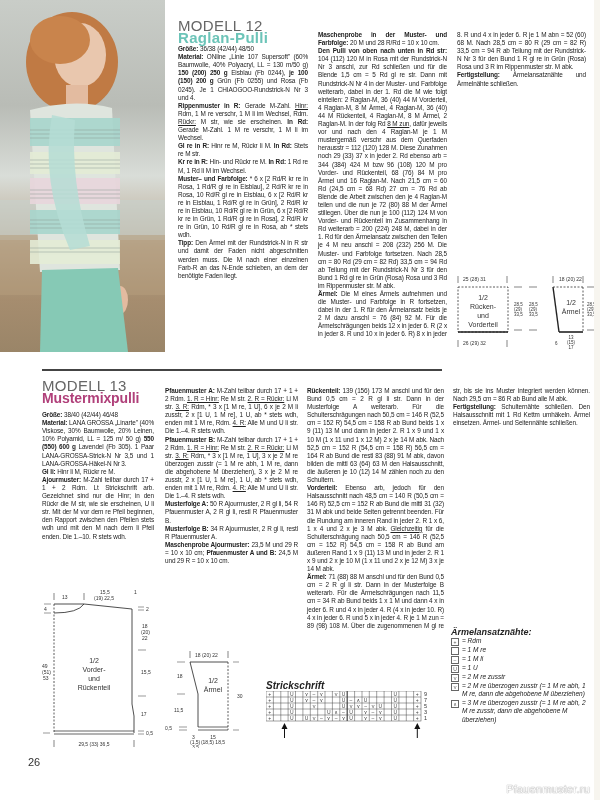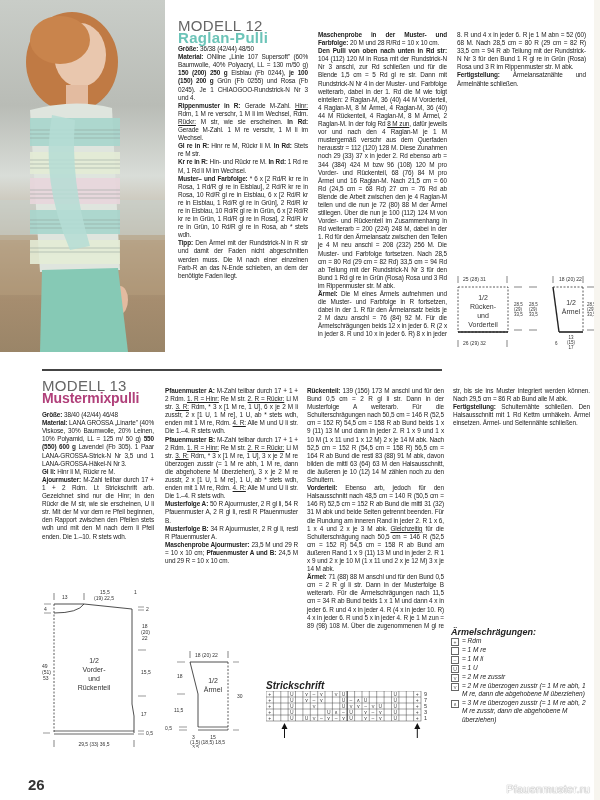--- a/index.html
+++ b/index.html
@@ -15,21 +15,21 @@
   .photo { position:absolute; left:0; top:0; width:165px; height:352px; overflow:hidden;
            background:linear-gradient(180deg,#c9cdc8 0%,#b9bcb6 30%,#d9ddd8 50%,#b8a790 70%,#a68d6f 85%,#9a8568 100%); }
   .rule { position:absolute; height:2px; background:#444; }
   .rightbar { position:absolute; right:0; top:0; width:6px; height:800px; background:#f7f5ef; }
   svg text { font-family:"Liberation Sans", sans-serif; }
   .legend { position:absolute; font-size:6.5px; line-height:8.6px; font-style:italic; color:#222; }
   .legend .row { display:flex; align-items:flex-start; }
   .legend .sym { display:inline-block; width:6px; height:6px; border:0.6px solid #666; margin-right:3px; margin-top:1px; font-size:5px; line-height:6px; text-align:center; font-style:normal; color:#555; flex:0 0 auto; }
   .legend-title { font-size:9px; font-weight:bold; font-style:italic; }
   .chart-title { position:absolute; font-size:10px; font-weight:bold; font-style:italic; }
-  .pagenum { position:absolute; left:28px; top:776px; font-size:15px; font-weight:bold; color:#333; }
+  .pagenum { position:absolute; left:28px; top:756px; font-size:11px; font-weight:normal; color:#333; }
   .watermark { position:absolute; right:10px; top:783px; font-size:11px; color:#fff; text-shadow:0 0 1px #999, 0 0 1px #999; letter-spacing:0.2px; }
 </style>
 </head>
 <body>
 
 <div class="photo">
   <svg width="165" height="352" viewBox="0 0 165 352">
     <rect x="0" y="200" width="165" height="40" fill="#c8d0cc" opacity="0.6"></rect>
     <rect x="0" y="235" width="165" height="60" fill="#b49c7c" opacity="0.55"></rect>
 
@@ -337,21 +337,21 @@
     <polygon points="18.5,32 15.5,38 21.5,38"></polygon>
       <rect x="18" y="37" width="1" height="10"></rect>
   </g>
   <g fill="#111">
     <polygon points="151.3,32 148.3,38 154.3,38"></polygon>
       <rect x="150.8" y="37" width="1" height="10"></rect>
   </g>
 </svg>
 
 <div class="legend" style="left:451px; top:628px; width:140px;">
-  <div class="legend-title">Ärmelschrägungen:</div>
+  <div class="legend-title">Ärmelansatznähte:</div>
   <div class="row">
       <span class="sym">+</span>
       <span>= Rdm</span>
     </div>
   <div class="row">
       <span class="sym"></span>
       <span>= 1 M re</span>
     </div>
   <div class="row">
       <span class="sym">–</span>

